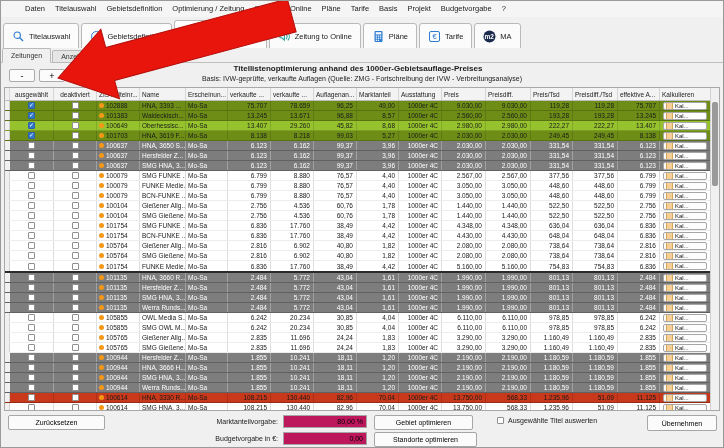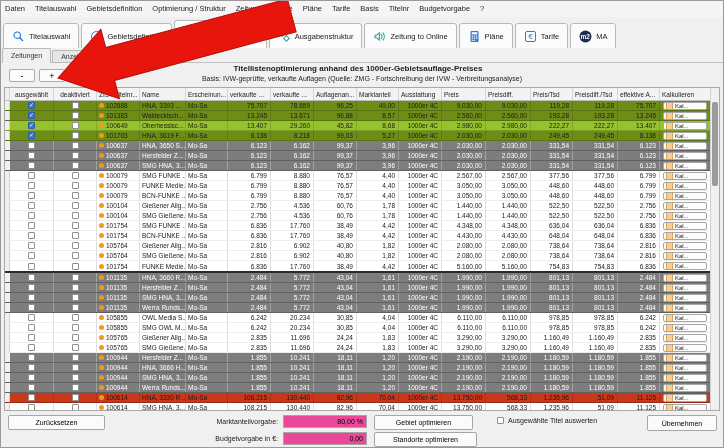--- a/index.html
+++ b/index.html
@@ -5,21 +5,21 @@
   html,body{margin:0;padding:0;}
   body{
     width:724px;height:448px;position:relative;overflow:hidden;
     background:#f0f0f0;font-family:"Liberation Sans",sans-serif;color:#1a1a1a;
     -webkit-font-smoothing:antialiased;
   }
   body::after{content:"";position:absolute;inset:0;box-shadow:0 0 0 1px #9a9a9a inset;pointer-events:none;z-index:90;}
 
   
   .menubar{position:absolute;top:0;left:0;right:0;height:17px;background:#f5f5f5;border-bottom:1px solid #dcdcdc;
-    display:flex;align-items:center;padding-left:0;font-size:7.5px;color:#222;z-index:5;}
+    display:flex;align-items:center;padding-left:20px;font-size:7.5px;color:#222;z-index:5;}
   .menu-item{padding:2px 5px;cursor:default;}
 
   
   .toolbar{position:absolute;top:17px;left:0;right:0;height:31px;background:#f0f0f0;border-bottom:1px solid #c6c6c6;
     display:flex;align-items:flex-end;padding-left:3px;gap:2px;z-index:5;}
   .tool-tab{height:24px;display:flex;align-items:center;gap:4px;padding:0 8px;margin-bottom:-1px;
     border:1px solid #b9b9b9;border-radius:3px 3px 0 0;background:#fbfbfb;font-size:7.5px;white-space:nowrap;}
   .tool-tab.active{background:#ffffff;height:27px;border-bottom:1px solid #fff;}
   .tool-icon{width:13px;height:13px;display:inline-flex;align-items:center;justify-content:center;}
   .tool-icon svg{width:13px;height:13px;display:block;}
@@ -66,45 +66,45 @@
   .vscroll{position:absolute;top:0;right:0;bottom:0;width:8px;background:#f0f0f0;border-left:1px solid #d0d0d0;}
   .vthumb{position:absolute;left:1px;right:1px;top:14px;height:84px;background:#9a9a9a;border-radius:2px;}
 
   
   .btn{position:absolute;background:#fbfbfb;border:1px solid #a6a6a6;border-radius:2px;font-size:7px;
     font-family:"Liberation Sans",sans-serif;padding:0;z-index:4;}
   .reset-btn{left:8px;top:415px;width:97px;height:15px;}
   .flabel{position:absolute;width:118px;text-align:right;font-size:7px;z-index:4;}
   .l1{left:160px;top:418px;}
   .l2{left:160px;top:435px;}
-  .finput{position:absolute;width:84px;height:13px;box-sizing:border-box;border:1px solid #a6a6a6;background:#ec4899;
+  .finput{position:absolute;width:84px;height:13px;box-sizing:border-box;border:1px solid #a6a6a6;background:#be185d;
     font-size:7px;text-align:right;padding:0 3px;z-index:4;font-family:"Liberation Sans",sans-serif;}
   .i1{left:283px;top:415px;}
   .i2{left:283px;top:432px;}
   .b1{left:374px;top:415px;width:99px;height:15px;}
   .b2{left:374px;top:432px;width:103px;height:15px;}
   .fcheck{position:absolute;left:497px;top:417px;display:flex;align-items:center;gap:4px;font-size:7px;z-index:4;}
   .apply-btn{left:647px;top:415px;width:70px;height:16px;}
 
   
   .arrow-overlay{position:absolute;top:0;left:0;z-index:60;pointer-events:none;}
 </style>
 </head>
 <body style="--row_green: #6d8d17; --row_green_light: #96c32d; --row_gray: #7d7d7d; --row_red: #c8391b; --row_summary: #f59818; --accent_blue: #2b7cd3; --teal: #2aa7a0; --arrow_red: #e8150d;">
 
 <div class="menubar">
     <span class="menu-item">Daten</span>
     <span class="menu-item">Titelauswahl</span>
     <span class="menu-item">Gebietsdefinition</span>
-    <span class="menu-item">Optimierung / Struktur</span>
+    <span class="menu-item">Optimierung / Zeitung</span>
     <span class="menu-item">Zeitung to Online</span>
     <span class="menu-item">Pläne</span>
     <span class="menu-item">Tarife</span>
     <span class="menu-item">Basis</span>
-    <span class="menu-item">Titelnr</span>
+    <span class="menu-item">Projekt</span>
     <span class="menu-item">Budgetvorgabe</span>
     <span class="menu-item">?</span>
   </div>
 
 <div class="toolbar">
     <div class="tool-tab">
       <span class="tool-icon">
         <svg viewBox="0 0 13 13">
           <circle cx="5.2" cy="5.2" r="3.2" fill="none" stroke="#2b7cd3" stroke-width="1.1"></circle>
           <line x1="7.6" y1="7.6" x2="11" y2="11" stroke="#2b7cd3" stroke-width="1.4"></line>
@@ -128,29 +128,20 @@
             <circle cx="4.6" cy="7.8" r="2.5"></circle>
             <circle cx="4.6" cy="7.8" r="0.8"></circle>
             <path d="M4.6 4.6v1M4.6 10v1M1.4 7.8h1M6.8 7.8h1M2.3 5.5l.7.7M6.2 9.4l.7.7M6.9 5.5l-.7.7M2.3 10.1l.7-.7"></path>
             <circle cx="9.3" cy="4.6" r="1.8"></circle>
             <path d="M9.3 2.2v.8M9.3 6.2v.8M6.9 4.6h.8M10.9 4.6h.8"></path>
           </g>
           <circle cx="10.9" cy="1.8" r="1.4" fill="#f59818"></circle>
         </svg>
       </span>
       <span>TAP-Optimierung</span>
-    </div>
-    <div class="tool-tab">
-      <span class="tool-icon">
-        <svg viewBox="0 0 13 13">
-          <rect x="2.2" y="2.2" width="4" height="4" transform="rotate(45 4.2 4.2)" fill="#2aa7a0"></rect>
-          <rect x="6.4" y="6.4" width="4" height="4" transform="rotate(45 8.4 8.4)" fill="none" stroke="#2aa7a0" stroke-width="1"></rect>
-        </svg>
-      </span>
-      <span>Ausgabenstruktur</span>
     </div>
     <div class="tool-tab">
       <span class="tool-icon">
         <svg viewBox="0 0 13 13" fill="none" stroke="#2aa7a0" stroke-width="1.1">
           <path d="M2 5.2v2.6h1.6L6.4 10V3L3.6 5.2z"></path>
           <path d="M8 4a3.4 3.4 0 0 1 0 5"></path>
           <path d="M9.8 2.6a5.8 5.8 0 0 1 0 7.8"></path>
         </svg>
       </span>
       <span>Zeitung to Online</span>

